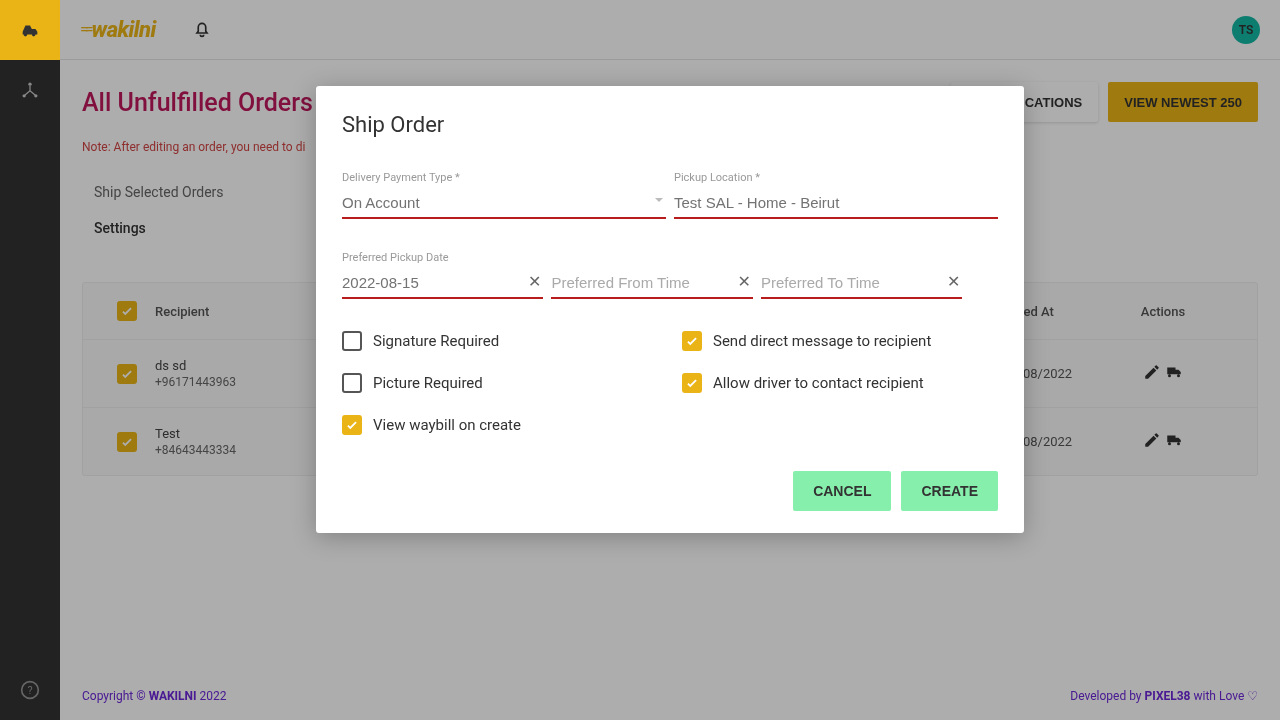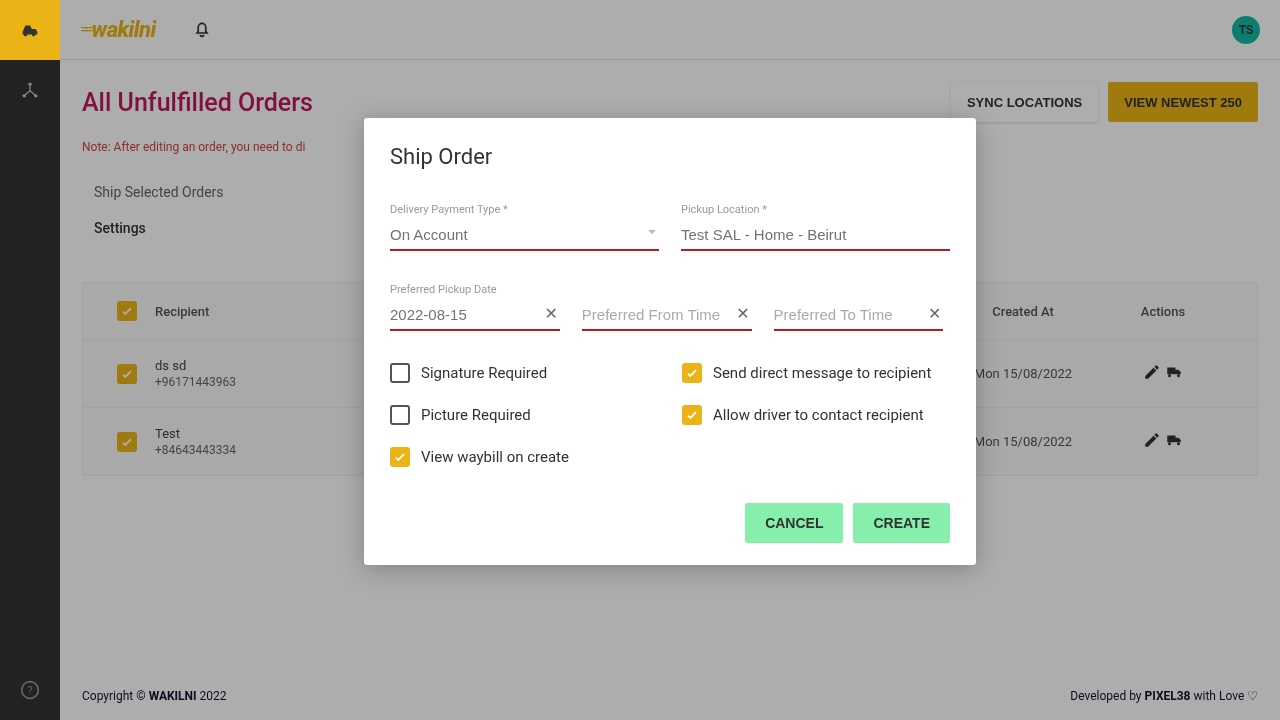--- a/index.html
+++ b/index.html
@@ -44,29 +44,29 @@
   .chk.empty { background: #fff; border: 2px solid #555; }
   .col-recipient { flex: 1; font-size: 13px; color: #555; }
   .col-recipient .name { font-size: 13px; color: #444; }
   .col-recipient .phone { font-size: 12px; color: #666; margin-top: 2px; }
   .col-created { width: 160px; text-align: center; font-size: 13px; color: #555; }
   .col-actions { width: 120px; text-align: center; }
   .col-actions .icons { display: inline-flex; gap: 4px; align-items: center; }
   .col-actions svg { width: 18px; height: 18px; fill: #333; }
   .header-row .col-recipient, .header-row .col-created, .header-row .col-actions { font-weight: 500; color: #555; font-size: 13px; }
 
-  .footer { height: 48px; padding: 0 22px; display: flex; align-items: center; font-size: 12px; color: #0f172a; }
+  .footer { height: 48px; padding: 0 22px; display: flex; align-items: center; font-size: 12px; color: #6d28d9; }
   .footer .right { margin-left: auto; }
 
   
   .overlay { position: absolute; inset: 0; background: rgba(0,0,0,.32); display: flex; align-items: flex-start; justify-content: center; padding-top: 86px; }
-  .modal { width: 612px; background: #fff; border-radius: 3px; box-shadow: 0 4px 24px rgba(0,0,0,.25); padding: 26px 26px 22px 26px; margin-top: 32px; }
+  .modal { width: 708px; background: #fff; border-radius: 3px; box-shadow: 0 4px 24px rgba(0,0,0,.25); padding: 26px 26px 22px 26px; }
   .modal-title { font-size: 22px; font-weight: 400; color: #333; margin-bottom: 34px; }
 
-  .form-row { display: flex; gap: 22px; margin-bottom: 32px; }
+  .form-row { display: flex; gap: 8px; margin-bottom: 32px; }
   .field { flex: 1; position: relative; }
   .field.sm { flex: 0 0 calc(33% - 15px); }
   .field-label { font-size: 11px; color: #999; display: block; margin-bottom: 6px; }
   .field-input { width: 100%; border: none; border-bottom: 2px solid #b91c1c; font-size: 15px; padding: 4px 24px 6px 0; color: #737373; background: transparent; }
   .field-input::placeholder { color: #aaa; }
   .field .dd { position: absolute; right: 2px; bottom: 10px; }
   .field .dd svg { width: 10px; height: 10px; fill: #bbb; }
   .field .clear { position: absolute; right: 2px; bottom: 8px; font-size: 16px; color: #666; cursor: pointer; }
 
   .check-grid { display: grid; grid-template-columns: 1fr 1fr; row-gap: 22px; column-gap: 24px; margin-bottom: 36px; }

